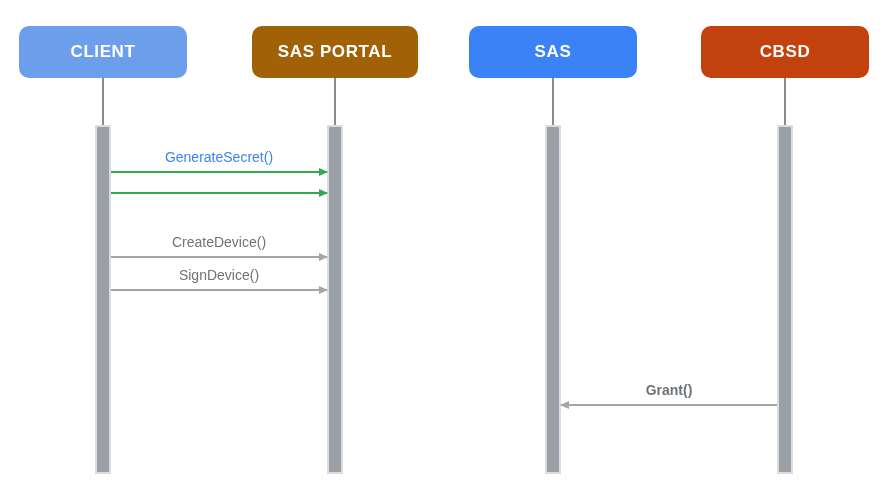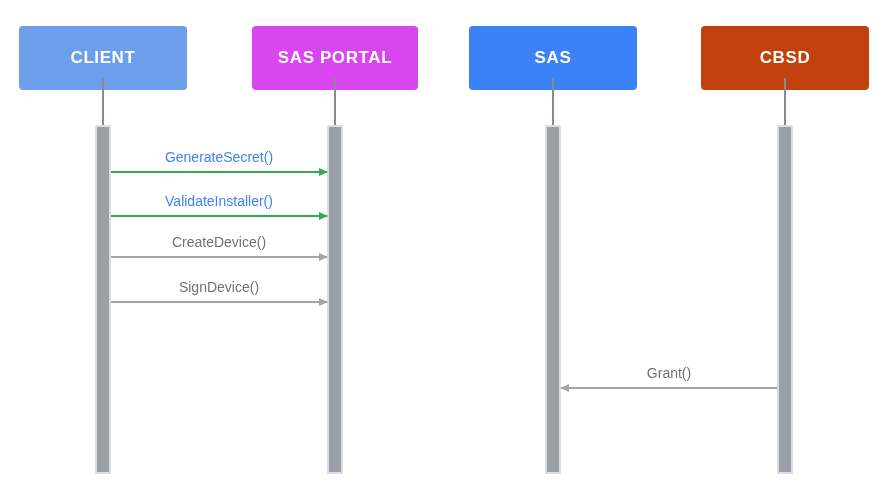--- a/index.html
+++ b/index.html
@@ -13,32 +13,32 @@
     width: 883px;
     height: 497px;
     background: #ffffff;
     overflow: hidden;
   }
 
   
   .actor-box {
     position: absolute;
     top: 26px;
-    height: 64px;
-    border-radius: 4px;
+    height: 52px;
+    border-radius: 10px;
     display: flex;
     align-items: center;
     justify-content: center;
     color: #ffffff;
     font-size: 17px;
     font-weight: bold;
     letter-spacing: 0.6px;
   }
   .box-client     { left: 19px;  width: 168px; background: #6D9EEB; }
-  .box-sas-portal { left: 252px; width: 166px; background: #d946ef; }
+  .box-sas-portal { left: 252px; width: 166px; background: #a16207; }
   .box-sas        { left: 469px; width: 168px; background: #3b82f6; }
   .box-cbsd       { left: 701px; width: 168px; background: #c2410c; }
 
   
   .lifeline {
     position: absolute;
     top: 78px;
     height: 47px;
     width: 2px;
     background: #888C91;
@@ -63,23 +63,23 @@
   .act-cbsd       { left: 777px; }
 
   
   .message {
     position: absolute;
     width: 216px;
   }
   .m1 { left: 111px; top: 148px; }
   .m2 { left: 111px; top: 192px; }
   .m3 { left: 111px; top: 233px; }
-  .m4 { left: 111px; top: 278px; }
+  .m4 { left: 111px; top: 266px; }
   .m5 { left: 561px; top: 323px; }
-  .m6 { left: 561px; top: 364px; }
+  .m6 { left: 561px; top: 381px; font-weight: bold; }
 
   .msg-label {
     display: block;
     text-align: center;
     font-size: 14px;
     line-height: 18px;
     margin-bottom: 5px;
     white-space: nowrap;
   }
   .green .msg-label { color: #3b82f6; }
@@ -132,21 +132,20 @@
   <div class="activation act-sas"></div>
   <div class="activation act-cbsd"></div>
 
   <div class="message green dir-right m1">
     <span class="msg-label">GenerateSecret()</span>
     <div class="msg-line">
         <span class="arrowhead"></span>
       </div>
   </div>
   <div class="message green dir-right m2">
-    <span class="msg-label">ValidateInstaller()</span>
     <div class="msg-line">
         <span class="arrowhead"></span>
       </div>
   </div>
   <div class="message gray dir-right m3">
     <span class="msg-label">CreateDevice()</span>
     <div class="msg-line">
         <span class="arrowhead"></span>
       </div>
   </div>

